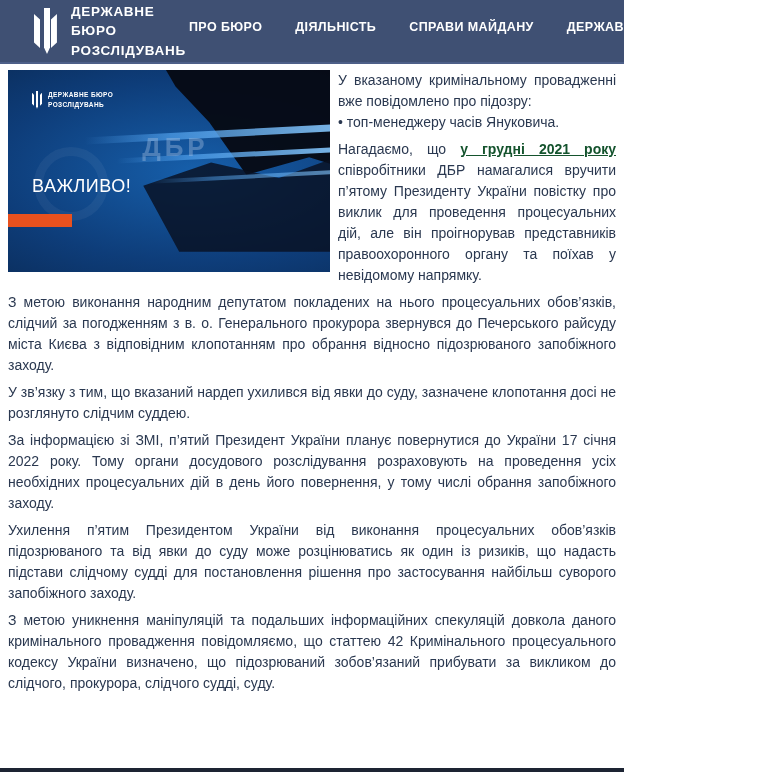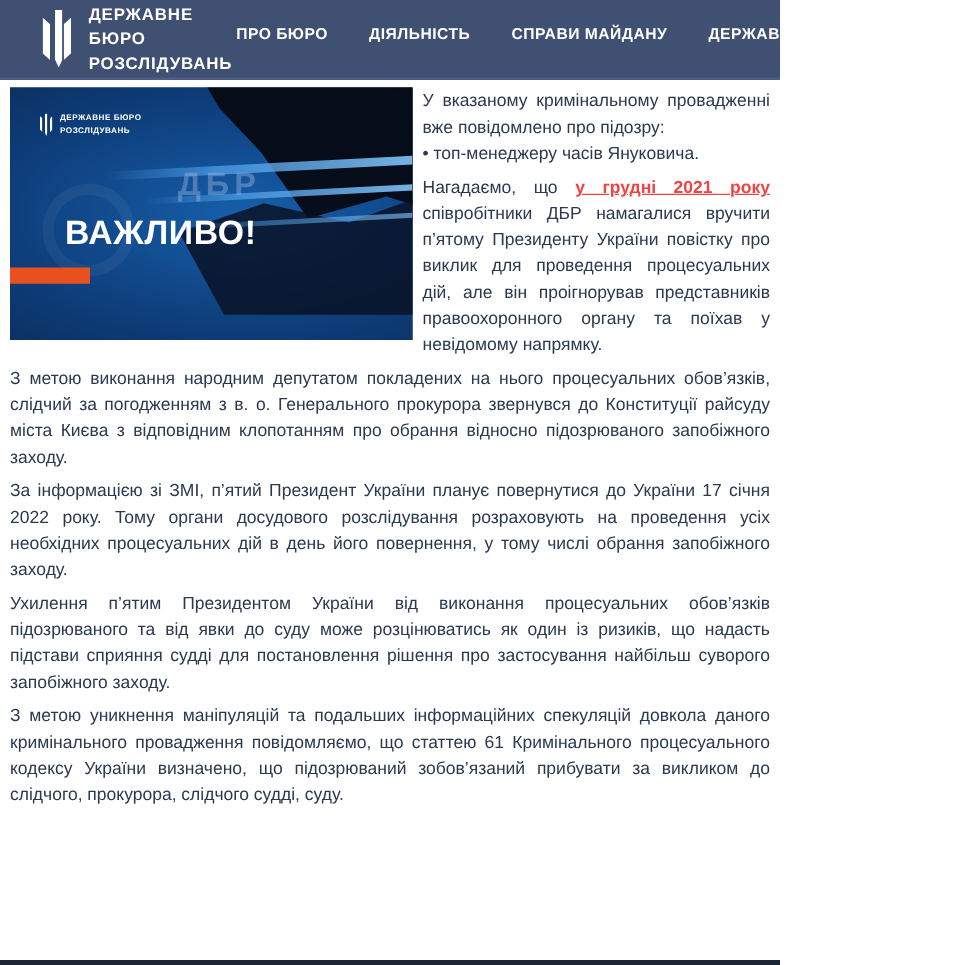--- a/index.html
+++ b/index.html
@@ -28,21 +28,21 @@
   .main-nav a { color:#ffffff; font-size:12.5px; font-weight:bold; letter-spacing:.4px; text-decoration:none; white-space:nowrap; }
 
   
   .article {
     padding:6px 8px 0 8px;
     color:#2A3850; font-size:14px; line-height:21px; text-align:justify;
   }
   .article p { margin:0 0 6px; }
   .article p.tight { margin:0; }
   .article p.after-list { margin-bottom:6px; }
-  .inline-link { color:#ef4444; text-decoration:underline; cursor:pointer; font-weight:bold; }
+  .inline-link { color:#14532d; text-decoration:underline; cursor:pointer; font-weight:bold; }
 
   
   .hero {
     position:relative; float:left; width:322px; height:202px;
     margin:0 8px 8px 0; overflow:hidden;
     background:
       radial-gradient(ellipse 130% 95% at 58% 50%, rgba(23,98,176,.95) 0%, rgba(14,62,124,.95) 48%, rgba(8,32,66,.98) 100%),
       #0a2342;
   }
   .m1 { position:absolute; top:-10%; right:-8%; width:76%; height:64%;
@@ -65,21 +65,21 @@
   }
   .hero-brand { position:absolute; top:20px; left:24px; display:flex; align-items:center; gap:6px; }
   .hero-brand .trident { width:10px; height:18px; }
   .hero-brand .trident i { width:2px; }
   .hero-brand .trident .t-c { left:4px; height:18px; }
   .hero-brand .trident .t-l { left:0; top:2px; height:13px; }
   .hero-brand .trident .t-r { right:0; top:2px; height:13px; }
   .hero-brand-text { color:#fff; font-size:6.5px; letter-spacing:.4px; line-height:1.5; font-weight:bold; }
   .hero-caption {
     position:absolute; left:24px; top:106px;
-    color:#ffffff; font-size:27px; font-weight:bold; letter-spacing:.5px;margin-left:20px;
+    color:#ffffff; font-size:18px; font-weight:normal; letter-spacing:.5px;
   }
   .hero-orange-bar { position:absolute; left:0; top:144px; width:64px; height:13px; background:#E8511E; }
 
   
   .bottom-edge { position:absolute; left:0; bottom:0; width:100%; height:4px; background:#1d2433; }
 </style>
 </head>
 <body>
 
 <div class="page">
@@ -127,21 +127,22 @@
       </div>
       <div class="hero-caption">ВАЖЛИВО!</div>
       <div class="hero-orange-bar"></div>
     </figure>
 
     <p class="tight">У вказаному кримінальному провадженні вже повідомлено про підозру:</p>
     <p class="after-list">• топ-менеджеру часів Януковича.</p>
 
     <p><span>Нагадаємо, що </span><a href="#" class="inline-link">у грудні 2021 року</a><span> співробітники ДБР намагалися вручити п’ятому Президенту України повістку про виклик для проведення процесуальних дій, але він проігнорував представників правоохоронного органу та поїхав у невідомому напрямку.</span></p>
 
-    <p>З метою виконання народним депутатом покладених на нього процесуальних обов’язків, слідчий за погодженням з в. о. Генерального прокурора звернувся до Конституції райсуду міста Києва з відповідним клопотанням про обрання відносно підозрюваного запобіжного заходу.</p>
+    <p>З метою виконання народним депутатом покладених на нього процесуальних обов’язків, слідчий за погодженням з в. о. Генерального прокурора звернувся до Печерського райсуду міста Києва з відповідним клопотанням про обрання відносно підозрюваного запобіжного заходу.</p>
+    <p>У зв’язку з тим, що вказаний нардеп ухилився від явки до суду, зазначене клопотання досі не розглянуто слідчим суддею.</p>
     <p>За інформацією зі ЗМІ, п’ятий Президент України планує повернутися до України 17 січня 2022 року. Тому органи досудового розслідування розраховують на проведення усіх необхідних процесуальних дій в день його повернення, у тому числі обрання запобіжного заходу.</p>
-    <p>Ухилення п’ятим Президентом України від виконання процесуальних обов’язків підозрюваного та від явки до суду може розцінюватись як один із ризиків, що надасть підстави сприяння судді для постановлення рішення про застосування найбільш суворого запобіжного заходу.</p>
-    <p>З метою уникнення маніпуляцій та подальших інформаційних спекуляцій довкола даного кримінального провадження повідомляємо, що статтею 61 Кримінального процесуального кодексу України визначено, що підозрюваний зобов’язаний прибувати за викликом до слідчого, прокурора, слідчого судді, суду.</p>
+    <p>Ухилення п’ятим Президентом України від виконання процесуальних обов’язків підозрюваного та від явки до суду може розцінюватись як один із ризиків, що надасть підстави слідчому судді для постановлення рішення про застосування найбільш суворого запобіжного заходу.</p>
+    <p>З метою уникнення маніпуляцій та подальших інформаційних спекуляцій довкола даного кримінального провадження повідомляємо, що статтею 42 Кримінального процесуального кодексу України визначено, що підозрюваний зобов’язаний прибувати за викликом до слідчого, прокурора, слідчого судді, суду.</p>
 
   </main>
 
   <div class="bottom-edge"></div>
 </div>
 
 </body></html>

